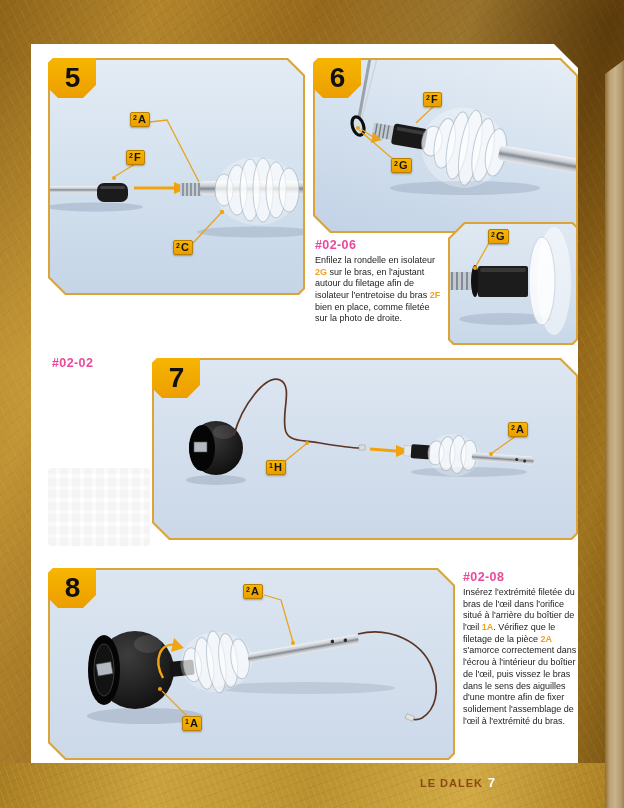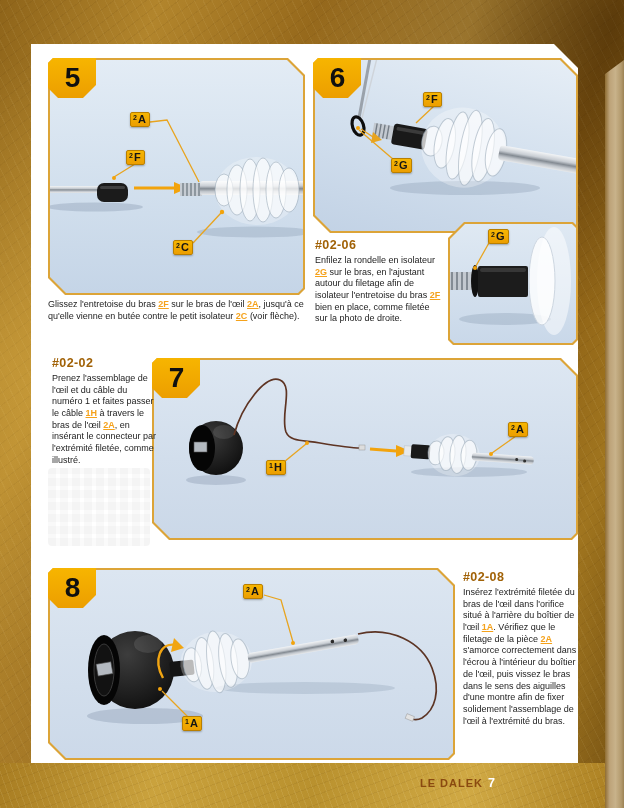--- a/index.html
+++ b/index.html
@@ -44,23 +44,23 @@
     font-weight:bold;font-size:28px;color:#101010;letter-spacing:-1px;}
   
   .co{position:absolute;display:inline-flex;align-items:flex-start;
     background:linear-gradient(180deg,#F6B602,#EC9E00);
     border:1px solid #b97f00;border-radius:2px;padding:0 3px 1px 2px;
     box-shadow:0 1px 2px rgba(0,0,0,.3);color:#141414;z-index:3;}
   .co .n{font-size:7px;font-weight:bold;line-height:1;margin:1px 1px 0 0;}
   .co .l{font-size:11px;font-weight:bold;line-height:1.1;letter-spacing:.3px;}
   
   .instr{position:absolute;}
-  .instr h4{margin:0 0 3px 0;font-size:12.5px;font-weight:800;color:#a16207;letter-spacing:.4px;}
+  .instr h4{margin:0 0 3px 0;font-size:12.5px;font-weight:800;color:#ec4899;letter-spacing:.4px;}
   .instr p{margin:0;font-size:9px;line-height:1.3;color:#1c1c1c;}
-  .hl{color:#F5A21B;font-weight:bold;text-decoration:underline;}
+  .hl{color:#F5A21B;font-weight:bold;}
   
   .wm{position:absolute;left:17px;top:424px;width:102px;height:78px;border-radius:4px;opacity:.55;
     background:
       repeating-linear-gradient(90deg, rgba(0,0,0,0.045) 0 8px, transparent 8px 12px),
       repeating-linear-gradient(0deg, rgba(0,0,0,0.04) 0 8px, transparent 8px 12px);}
   
   .footer{position:absolute;left:420px;top:776px;width:153px;text-align:left;
     font-weight:bold;font-size:11px;letter-spacing:1px;white-space:nowrap;}
   .ft{color:#8a4a10;}
   .fp{color:#ffffff;font-size:12.5px;margin-left:5px;}
@@ -344,31 +344,29 @@
             <span class="n">1</span>
             <span class="l">A</span>
           </div>
       </div>
       <div class="badge">
           <span>8</span>
         </div>
     </section>
 
     <div class="instr" style="left:17px;top:255px;width:278px">
-      <p><span>Glissez l'entretoise du bras </span><span class="hl">2F</span><span> sur le bras de l'œil </span><span class="hl">2A</span><span>, jusqu'à ce qu'elle vienne en butée contre le petit isolateur </span><span class="hl">2C</span><span> (voir flèche).</span></p>
     </div>
 
     <div class="instr" style="left:284px;top:194px;width:128px">
       <h4>#02-06</h4>
       <p><span>Enfilez la rondelle en isolateur </span><span class="hl">2G</span><span> sur le bras, en l'ajustant autour du filetage afin de isolateur l'entretoise du bras </span><span class="hl">2F</span><span> bien en place, comme filetée sur la photo de droite.</span></p>
     </div>
 
     <div class="instr" style="left:21px;top:312px;width:106px">
       <h4>#02-02</h4>
-      <p><span>Prenez l'assemblage de l'œil et du câble du numéro 1 et faites passer le câble </span><span class="hl">1H</span><span> à travers le bras de l'œil </span><span class="hl">2A</span><span>, en insérant le connecteur par l'extrémité filetée, comme illustré.</span></p>
     </div>
 
     <div class="instr" style="left:432px;top:526px;width:122px">
       <h4>#02-08</h4>
       <p><span>Insérez l'extrémité filetée du bras de l'œil dans l'orifice situé à l'arrière du boîtier de l'œil </span><span class="hl">1A</span><span>. Vérifiez que le filetage de la pièce </span><span class="hl">2A</span><span> s'amorce correctement dans l'écrou à l'intérieur du boîtier de l'œil, puis vissez le bras dans le sens des aiguilles d'une montre afin de fixer solidement l'assemblage de l'œil à l'extrémité du bras.</span></p>
     </div>
 
     <div class="wm"></div>
   </div>
 

